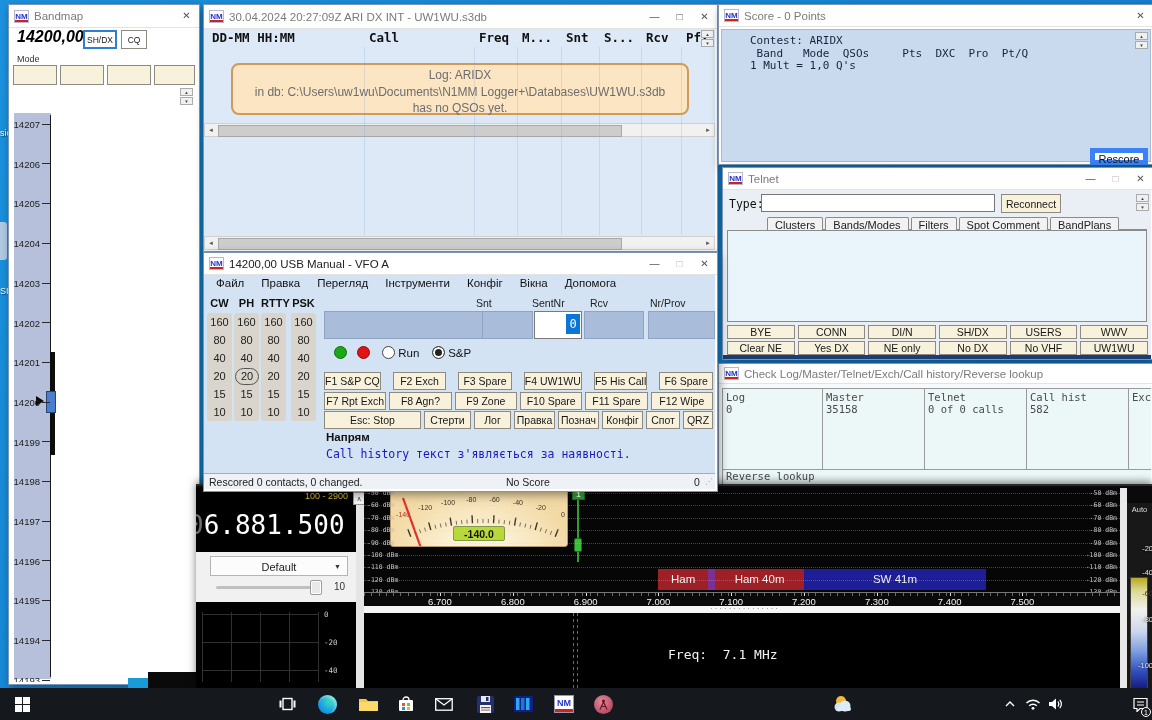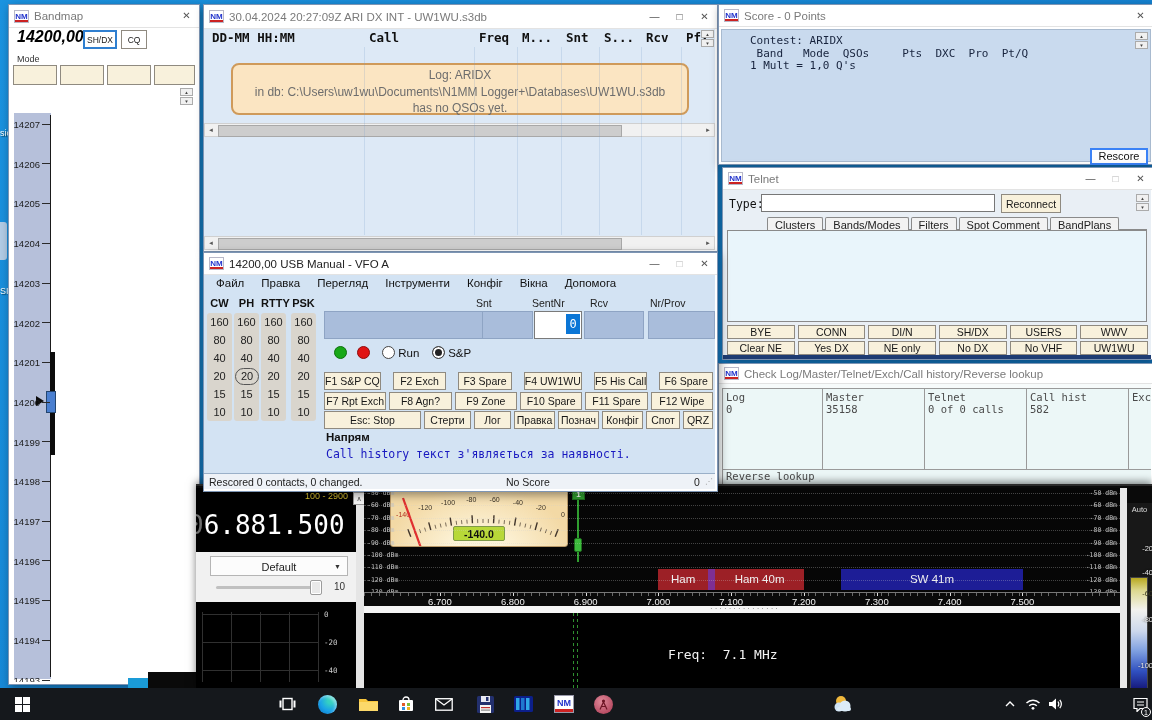--- a/index.html
+++ b/index.html
@@ -194,21 +194,21 @@
       <div class="ttl">Score - 0 Points</div>
       <div class="wbtns">
           <div class="wbtn">✕</div>
         </div>
     </div>
     <div id="score-body" class="abs" style="left:2px;top:24px;width:430px;height:133px;background:#c9daee;border:1px solid #a8bacf;">
       <div class="spin" style="left:413px;top:2px;">
           <div>▲</div>
           <div>▼</div>
         </div>
-      <div class="abs" style="left:368px;top:118px;width:58px;height:17px;background:#fdfdfd;border:2px solid #3b82f6;font-size:11px;color:#111;text-align:center;line-height:13px;">Rescore</div>
+      <div class="abs" style="left:368px;top:118px;width:58px;height:17px;background:#fdfdfd;border:5px solid #3b82f6;font-size:11px;color:#111;text-align:center;line-height:13px;">Rescore</div>
     <div class="score-line" style="top: 4px;">Contest: ARIDX</div>
         <div class="score-line" style="top: 16.5px;"> Band   Mode  QSOs     Pts  DXC  Pro  Pt/Q</div>
         <div class="score-line" style="top: 29px;">1 Mult = 1,0 Q's</div>
       </div>
   </div>
 
   <div class="win" id="telnetwin" style="left:722px;top:167px;width:430px;height:191px;">
     <div class="tbar" style="height:22px;">
       <div class="nmicon">NM</div>
       <div class="ttl">Telnet</div>
@@ -356,21 +356,21 @@
         <div class="abs" style="left:62px;top:36px;width:52px;height:15px;background:#b8d838;border:1px solid #7f9a4a;border-radius:2px;font-size:10.5px;font-weight:bold;color:#101010;text-align:center;line-height:15px;">-140.0</div>
       </div>
 
       <div class="abs" style="left:208px;top:1px;width:13px;height:11px;background:#2f9e2f;border:1px solid #1e6e1e;color:#fff;font-size:8px;font-weight:bold;text-align:center;line-height:10px;">1</div>
       <div class="abs" style="left:213px;top:12px;width:2px;height:62px;background:#2f9e2f;"></div>
       <div class="abs" style="left:210px;top:50px;width:8px;height:14px;background:#3dbb3d;border:1px solid #1e6e1e;border-radius:2px;"></div>
       <div id="bandrow" class="abs" style="left:0;top:81px;width:756px;height:21px;">
           <div class="sband" style="left: 294.4px; width: 49.504px; background: rgb(156, 32, 38);">Ham 40m</div>
           <div class="sband" style="left: 343.904px; width: 7.28px; background: rgb(126, 47, 147);"></div>
           <div class="sband" style="left: 351.184px; width: 88.816px; background: rgb(156, 32, 38);">Ham 40m</div>
-          <div class="sband" style="left: 440px; width: 182px; background: rgb(29, 29, 150); margin-left: 37px;">SW 41m</div>
+          <div class="sband" style="left: 440px; width: 182px; background: rgb(29, 29, 150);">SW 41m</div>
         </div>
     <div class="db-line" style="top: 5px;"></div>
         <div class="db-lab" style="top: 1px; left: 3px;">-50 dBm</div>
         <div class="db-lab" style="top: 1px; right: 3px;">-50 dBm</div>
         <div class="db-line" style="top: 17.4px;"></div>
         <div class="db-lab" style="top: 13.4px; left: 3px;">-60 dBm</div>
         <div class="db-lab" style="top: 13.4px; right: 3px;">-60 dBm</div>
         <div class="db-line" style="top: 29.8px;"></div>
         <div class="db-lab" style="top: 25.8px; left: 3px;">-70 dBm</div>
         <div class="db-lab" style="top: 25.8px; right: 3px;">-70 dBm</div>

